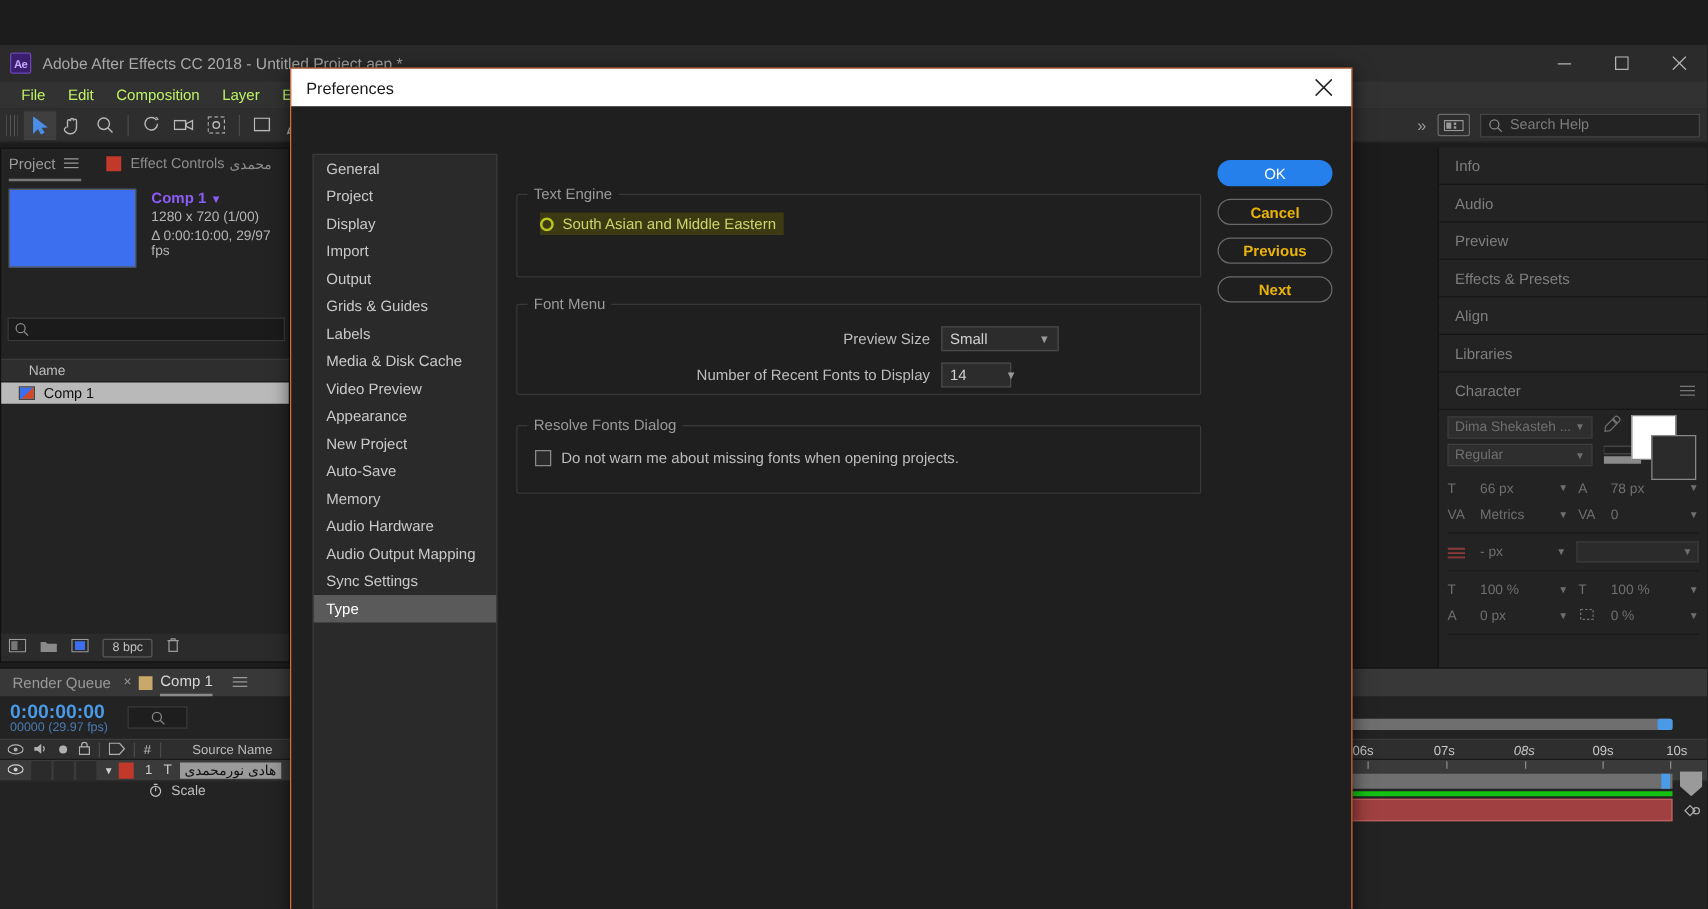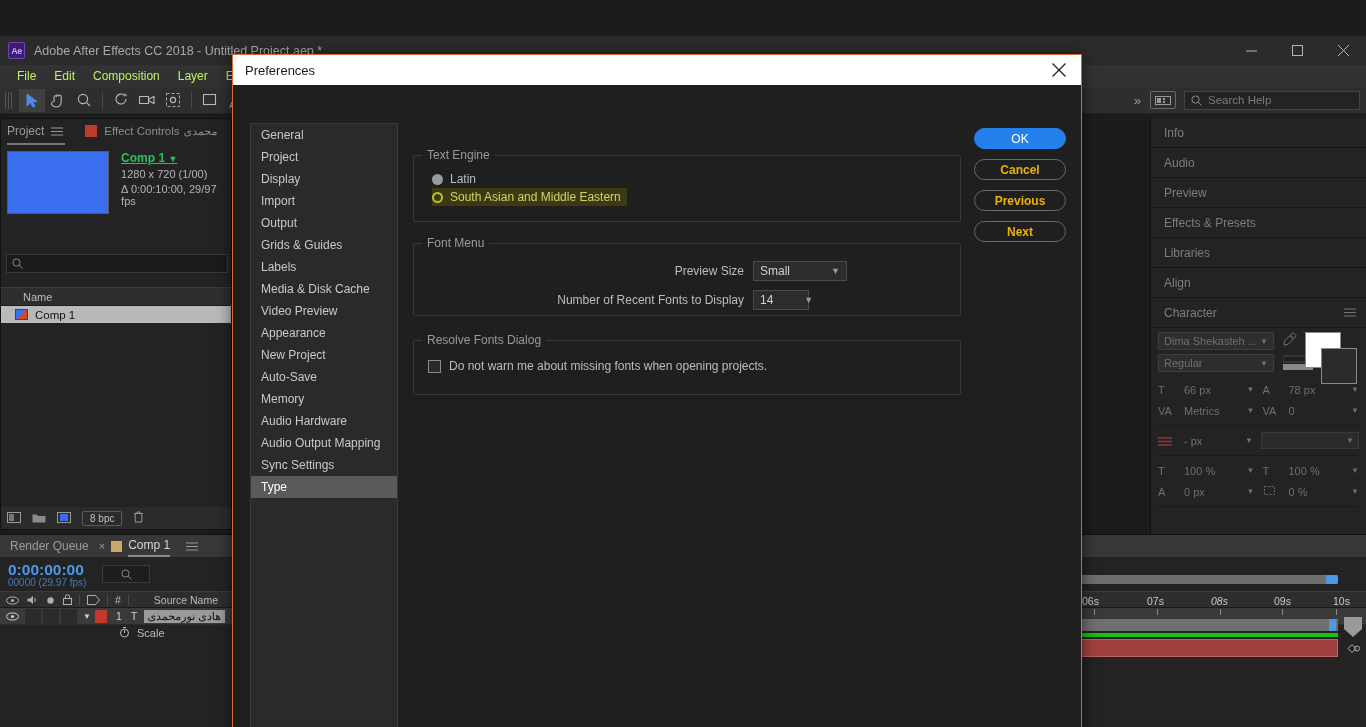--- a/index.html
+++ b/index.html
@@ -67,21 +67,21 @@
   .proj-head { display: flex; align-items: center; height: 24px; padding-left: 6px; }
   .proj-title { color: #9a9a9a; font-size: 12px; }
   .hamb { margin-left: 7px; }
   .ec-swatch { width: 12px; height: 12px; background: #c0392b; margin-left: 22px; }
   .ec-label { color: #8d8d8d; font-size: 11.5px; margin-left: 7px; }
   .ec-ar { color: #8d8d8d; font-size: 11px; margin-left: 4px; direction: rtl; }
   .proj-underline { width: 58px; height: 2px; background: #777; margin: 0 0 0 6px; }
   .proj-body { display: flex; padding: 6px; }
   .thumb { width: 111px; height: 63px; background: #3c6ef0; border: 1px solid #5a5a5a; }
   .thumb-meta { margin-left: 12px; }
-  .tm-title { color: #22c55e; font-size: 12px; font-weight: bold; text-decoration: underline; }
+  .tm-title { color: #8b5cf6; font-size: 12px; font-weight: bold; }
   .tm-line { color: #b4b4b4; font-size: 11px; margin-top: 3px; }
   .proj-search {
     position:absolute; top: 135px; left: 5px; width: 222px; height: 19px;
     background: #1b1b1b; border: 1px solid #3a3a3a; display:flex; align-items:center; padding:0 5px;
   }
   .col-head { position:absolute; top:168px; left:0; width:230px; height:19px;
               background:#2e2e2e; border-top:1px solid #3b3b3b; border-bottom:1px solid #1a1a1a;
               display:flex; align-items:center; }
   .col-head span { color:#bcbcbc; font-size:11px; margin-left:22px; }
   .comp-row { position:absolute; top:187px; left:0; width:230px; height:17px;
@@ -403,22 +403,22 @@
           </svg>
       </span>
     </div>
   </div>
 
   <div class="right-stack">
     <div class="rp-row">Info</div>
     <div class="rp-row">Audio</div>
     <div class="rp-row">Preview</div>
     <div class="rp-row">Effects &amp; Presets</div>
+    <div class="rp-row">Align</div>
     <div class="rp-row">Libraries</div>
-    <div class="rp-row">Align</div>
     <div class="rp-row">
       <span>Character</span>
       <span class="hamb2">
         <svg width="12" height="9">
             <line x1="0" y1="1" x2="12" y2="1" stroke="#777"></line>
             <line x1="0" y1="4.5" x2="12" y2="4.5" stroke="#777"></line>
             <line x1="0" y1="8" x2="12" y2="8" stroke="#777"></line>
           </svg>
       </span>
     </div>
@@ -721,24 +721,20 @@
         <div class="pref-item">Memory</div>
         <div class="pref-item">Audio Hardware</div>
         <div class="pref-item">Audio Output Mapping</div>
         <div class="pref-item">Sync Settings</div>
         <div class="pref-item selected">Type</div>
       </div>
 
       <div class="fieldset" id="fs-text">
         <span class="legend">Text Engine</span>
         <div style="padding-top:14px;">
-          <div class="radio-row">
-            <span class="radio filled"></span>
-            <span class="lbl">Latin</span>
-          </div>
           <div class="radio-row focused">
             <span class="radio ring"></span>
             <span class="lbl">South Asian and Middle Eastern</span>
           </div>
         </div>
       </div>
 
       <div class="fieldset" id="fs-font">
         <span class="legend">Font Menu</span>
         <div style="padding-top:17px;">

